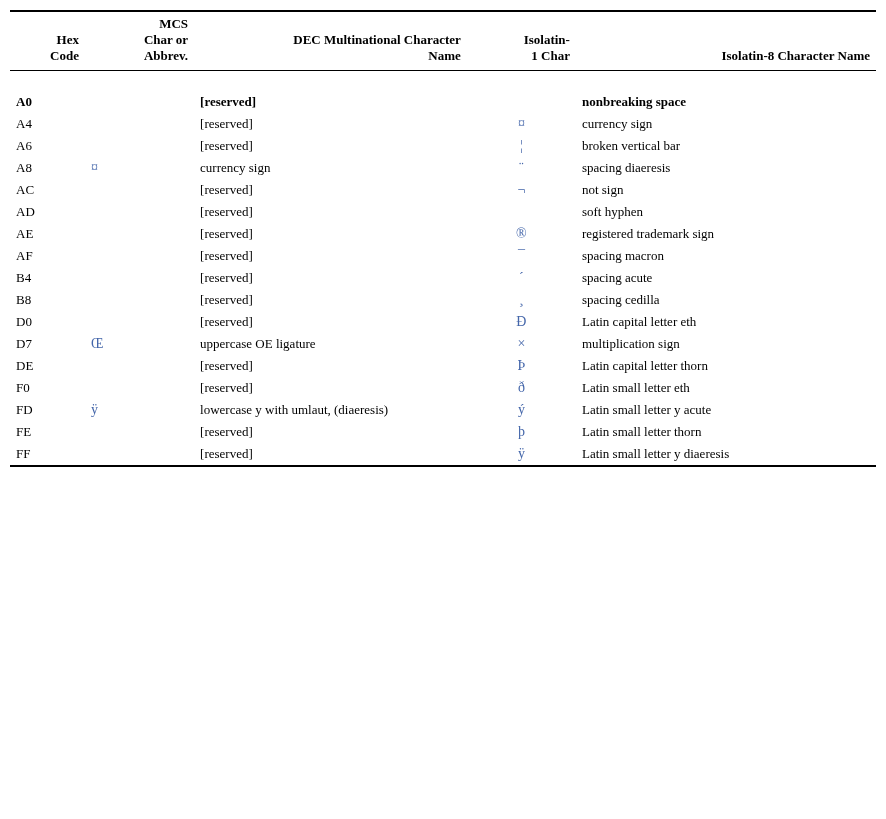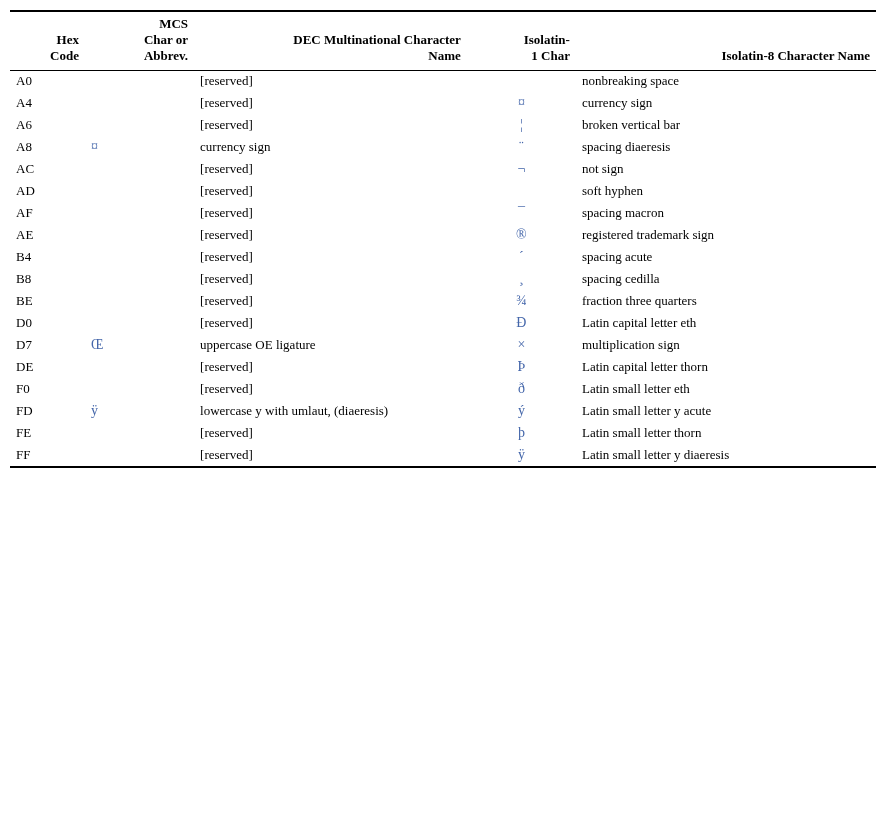--- a/index.html
+++ b/index.html
@@ -27,21 +27,22 @@
       vertical-align: bottom;
       font-size: 13px;
     }
     td {
       text-align: left;
       padding: 3px 6px;
       vertical-align: top;
       font-size: 13px;
     }
     tr:first-child td {
-      padding-top: 2px;
+      padding-top: 23px;
+      font-weight: bold;
     }
     .col-hex { width: 55px; margin-top: 28px; }
     .col-mcs { width: 80px; }
     .col-dec { width: 200px; }
     .col-iso1char { width: 80px; }
     .col-iso1name { width: 220px; }
     .char-cell { font-size: 14px; }
     .blue-char { color: #4466aa; }
   </style>
 </head>
@@ -94,53 +95,46 @@
         <td>not sign</td>
       </tr>
       <tr>
         <td>AD</td>
         <td class="char-cell blue-char"></td>
         <td>[reserved]</td>
         <td class="char-cell blue-char" style="text-align: center;">­</td>
         <td>soft hyphen</td>
       </tr>
       <tr>
+        <td>AE</td>
+        <td class="char-cell blue-char"></td>
+        <td>[reserved]</td>
+        <td class="char-cell blue-char" style="text-align: center;">®</td>
+        <td>registered trademark sign</td>
+      </tr>
+      <tr>
         <td>AF</td>
         <td class="char-cell blue-char"></td>
         <td>[reserved]</td>
         <td class="char-cell blue-char" style="text-align: center;">¯</td>
         <td>spacing macron</td>
-      </tr>
-      <tr>
-        <td>AE</td>
-        <td class="char-cell blue-char"></td>
-        <td>[reserved]</td>
-        <td class="char-cell blue-char" style="text-align: center;">®</td>
-        <td>registered trademark sign</td>
       </tr>
       <tr>
         <td>B4</td>
         <td class="char-cell blue-char"></td>
         <td>[reserved]</td>
         <td class="char-cell blue-char" style="text-align: center;">´</td>
         <td>spacing acute</td>
       </tr>
       <tr>
         <td>B8</td>
         <td class="char-cell blue-char"></td>
         <td>[reserved]</td>
         <td class="char-cell blue-char" style="text-align: center;">¸</td>
         <td>spacing cedilla</td>
-      </tr>
-      <tr>
-        <td>BE</td>
-        <td class="char-cell blue-char"></td>
-        <td>[reserved]</td>
-        <td class="char-cell blue-char" style="text-align: center;">¾</td>
-        <td>fraction three quarters</td>
       </tr>
       <tr>
         <td>D0</td>
         <td class="char-cell blue-char"></td>
         <td>[reserved]</td>
         <td class="char-cell blue-char" style="text-align: center;">Ð</td>
         <td>Latin capital letter eth</td>
       </tr>
       <tr>
         <td>D7</td>

